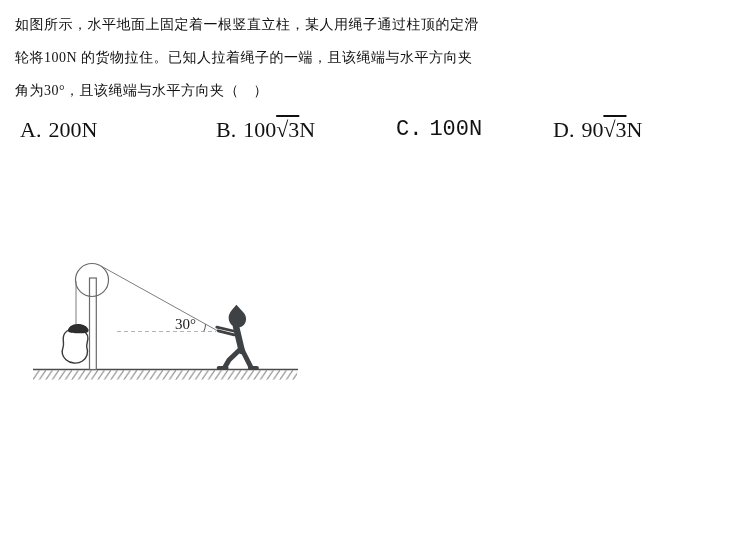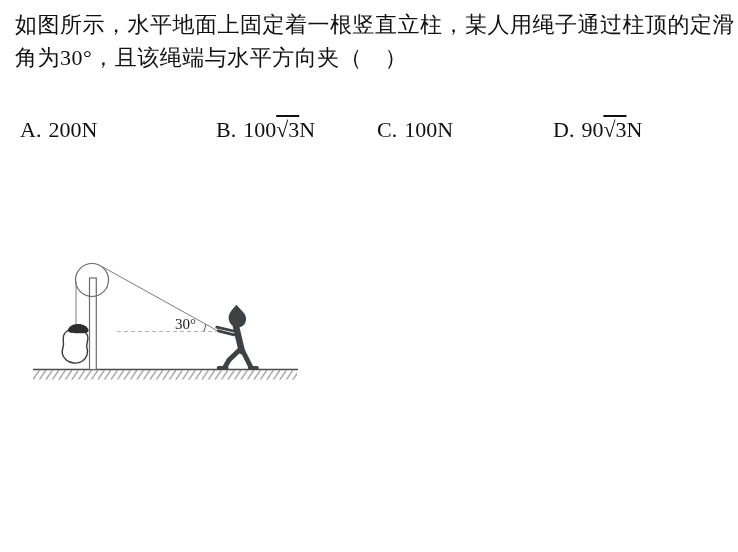--- a/index.html
+++ b/index.html
@@ -8,54 +8,55 @@
     background: #ffffff;
     position: relative;
     overflow: hidden;
     font-family: "Liberation Serif", "DejaVu Serif", serif;
     color: #111111;
   }
   .problem-text {
     position: absolute;
     left: 15px; top: 8px;
     width: 714px;
-    font-size: 22px;
+    font-size: 14px;
     line-height: 33px;
     letter-spacing: 0.5px;
   }
   .problem-line { white-space: nowrap; }
   .options {
     position: absolute;
     top: 117px; left: 0;
     width: 738px; height: 32px;
     font-size: 22px;
   }
   .option { position: absolute; top: 0; white-space: nowrap; }
   .option-a { left: 20px; }
   .option-b { left: 200px; margin-left: 16px; }
-  .option-c { left: 377px; }
+  .option-c { left: 396px; font-family: Liberation Mono, monospace; }
   .option-d { left: 553px; }
   .opt-pre { margin-left: 7px; }
   .opt-sqrt { text-decoration: overline; }
   .diagram-layer {
     position: absolute;
     left: 0; top: 0;
     width: 738px; height: 552px;
   }
   .angle-text {
     font-family: "Liberation Serif", "DejaVu Serif", serif;
     font-size: 15px;
     fill: #222222;
   }
 </style>
 </head>
 <body>
 
 <div class="problem-text">
   <div class="problem-line">如图所示，水平地面上固定着一根竖直立柱，某人用绳子通过柱顶的定滑</div>
+  <div class="problem-line">轮将100N 的货物拉住。已知人拉着绳子的一端，且该绳端与水平方向夹</div>
   <div class="problem-line">角为30°，且该绳端与水平方向夹（　）</div>
 </div>
 
 <div class="options">
   <span class="option option-a"><span>A.</span><span class="opt-pre">200</span><span class="opt-sqrt"></span><span>N</span></span>
   <span class="option option-b"><span>B.</span><span class="opt-pre">100</span><span class="opt-sqrt">√3</span><span>N</span></span>
   <span class="option option-c"><span>C.</span><span class="opt-pre">100</span><span class="opt-sqrt"></span><span>N</span></span>
   <span class="option option-d"><span>D.</span><span class="opt-pre">90</span><span class="opt-sqrt">√3</span><span>N</span></span>
 </div>
 

